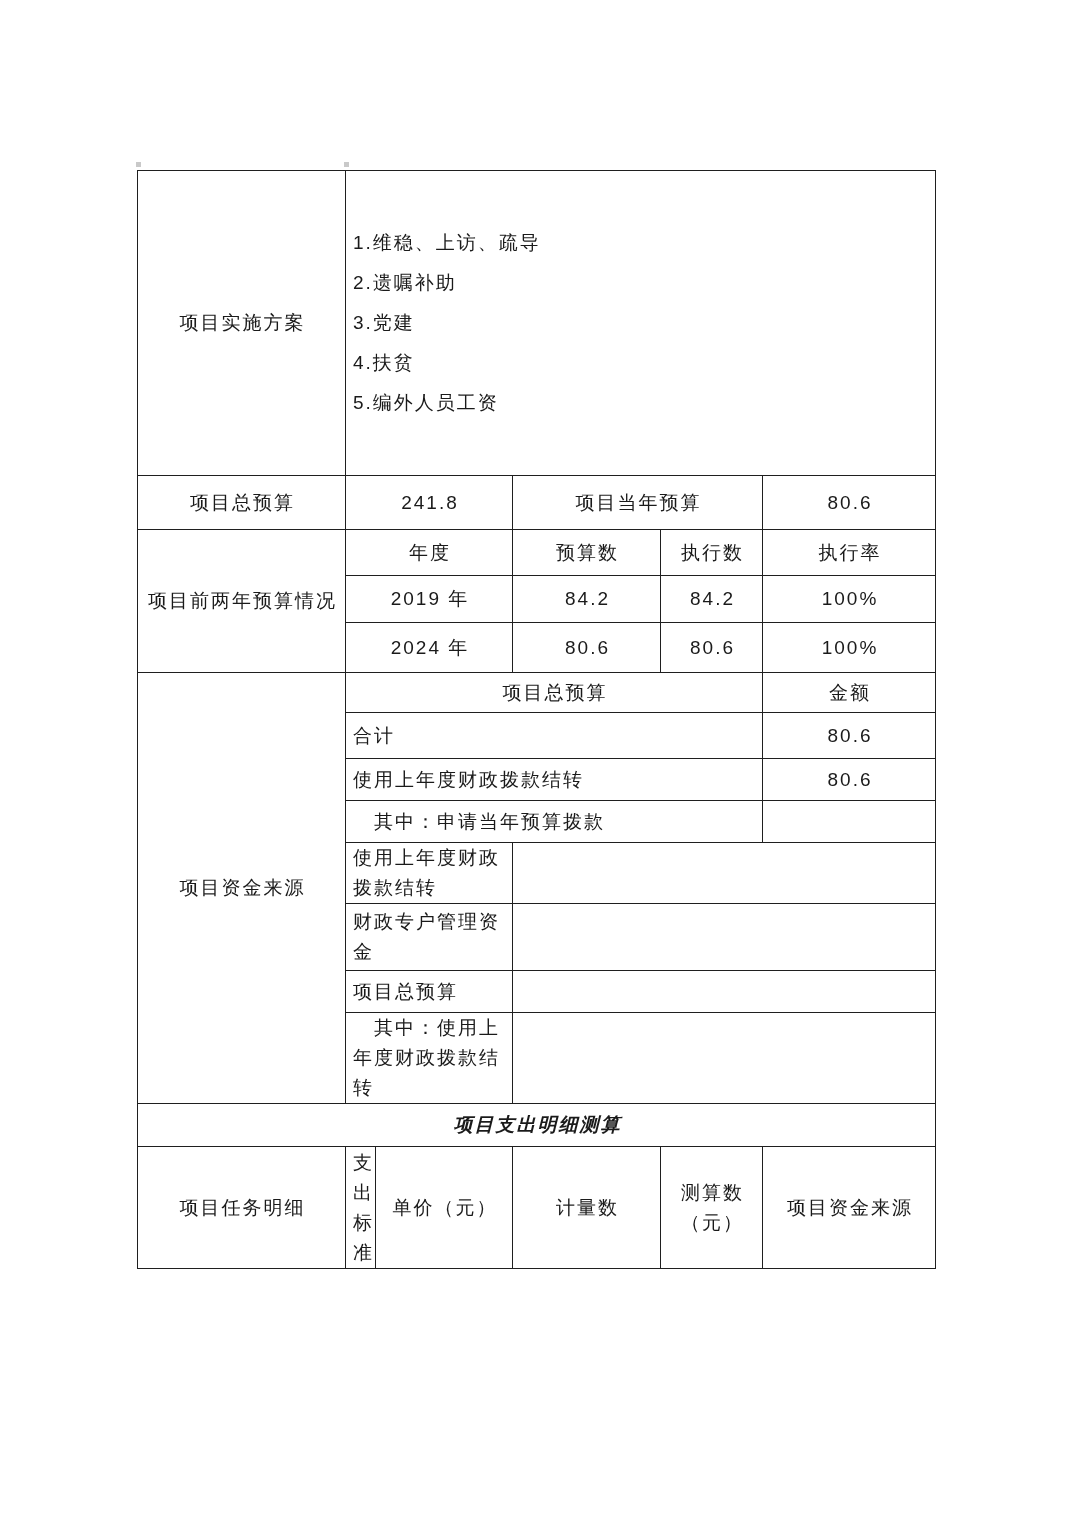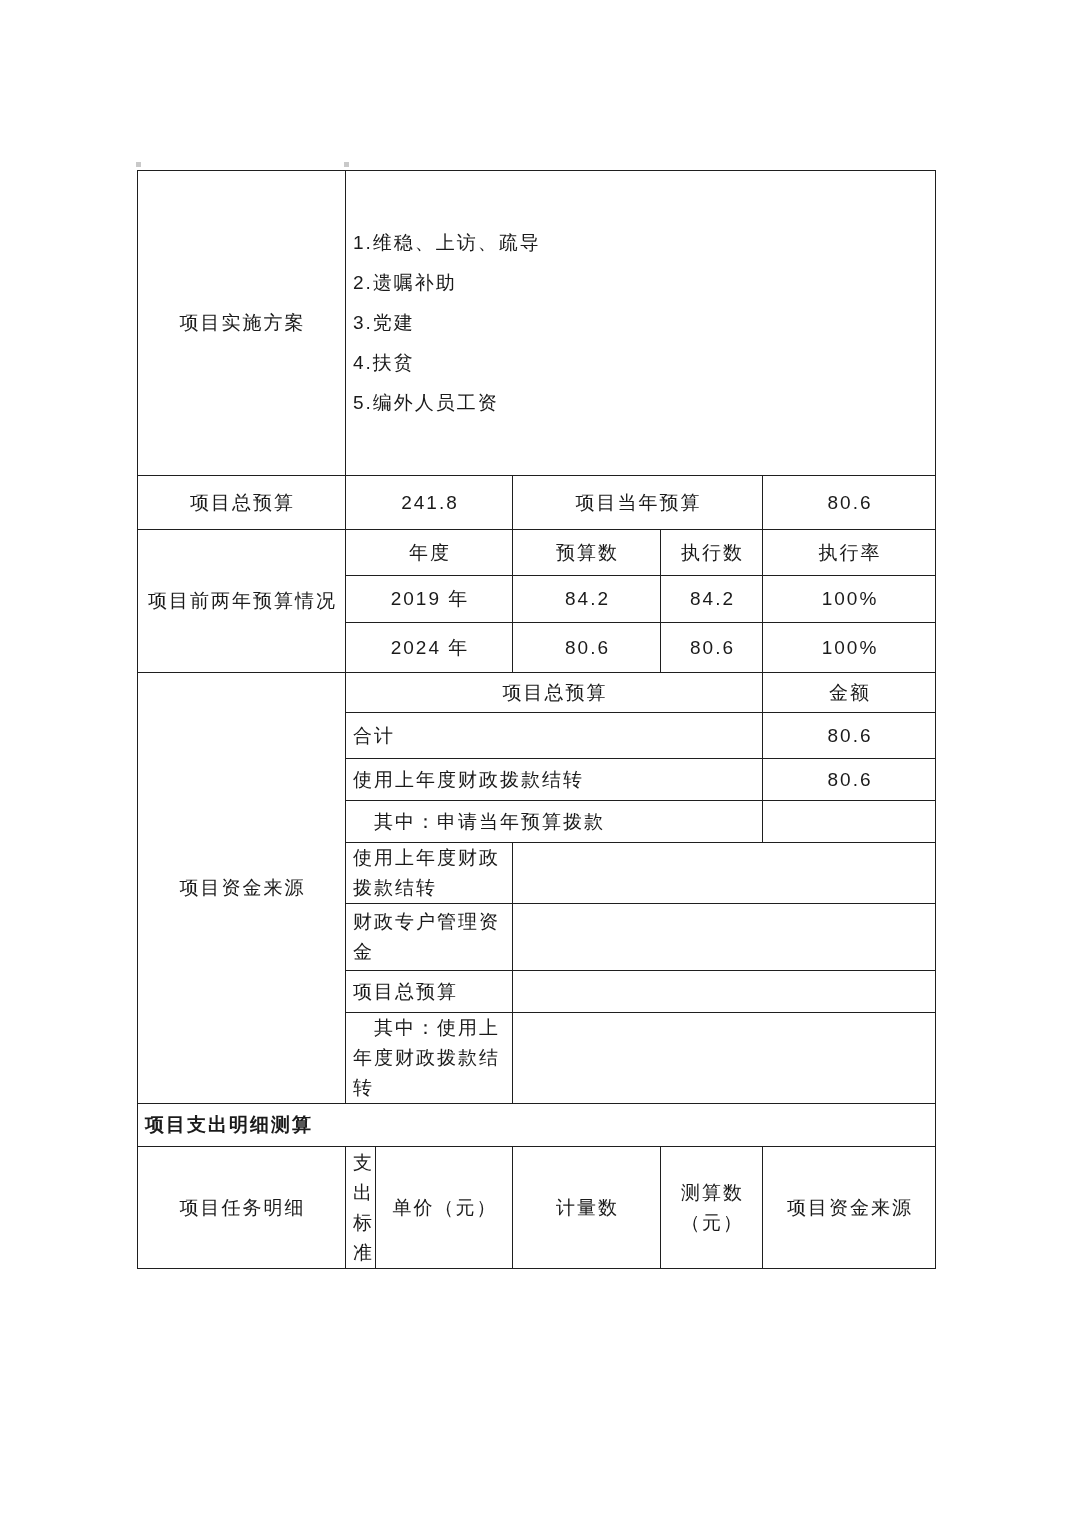--- a/index.html
+++ b/index.html
@@ -40,24 +40,25 @@
   td.plan-content {
     vertical-align: top;
     padding: 50px 8px 0 7px;
   }
   .plan-item {
     line-height: 40px;
     letter-spacing: 2px;
     text-align: left;
   }
   td.title-cell {
-    text-align: left;
+    text-align: center;
     font-weight: bold;
     font-size: 20px;
     padding: 0;
+    font-style: italic;
   }
   td.vstack {
     padding: 0;
     text-align: center;
     line-height: 29px;
     letter-spacing: 0;
   }
   .narrow-wrap {
     width: 66px;
     margin: 0 auto;

